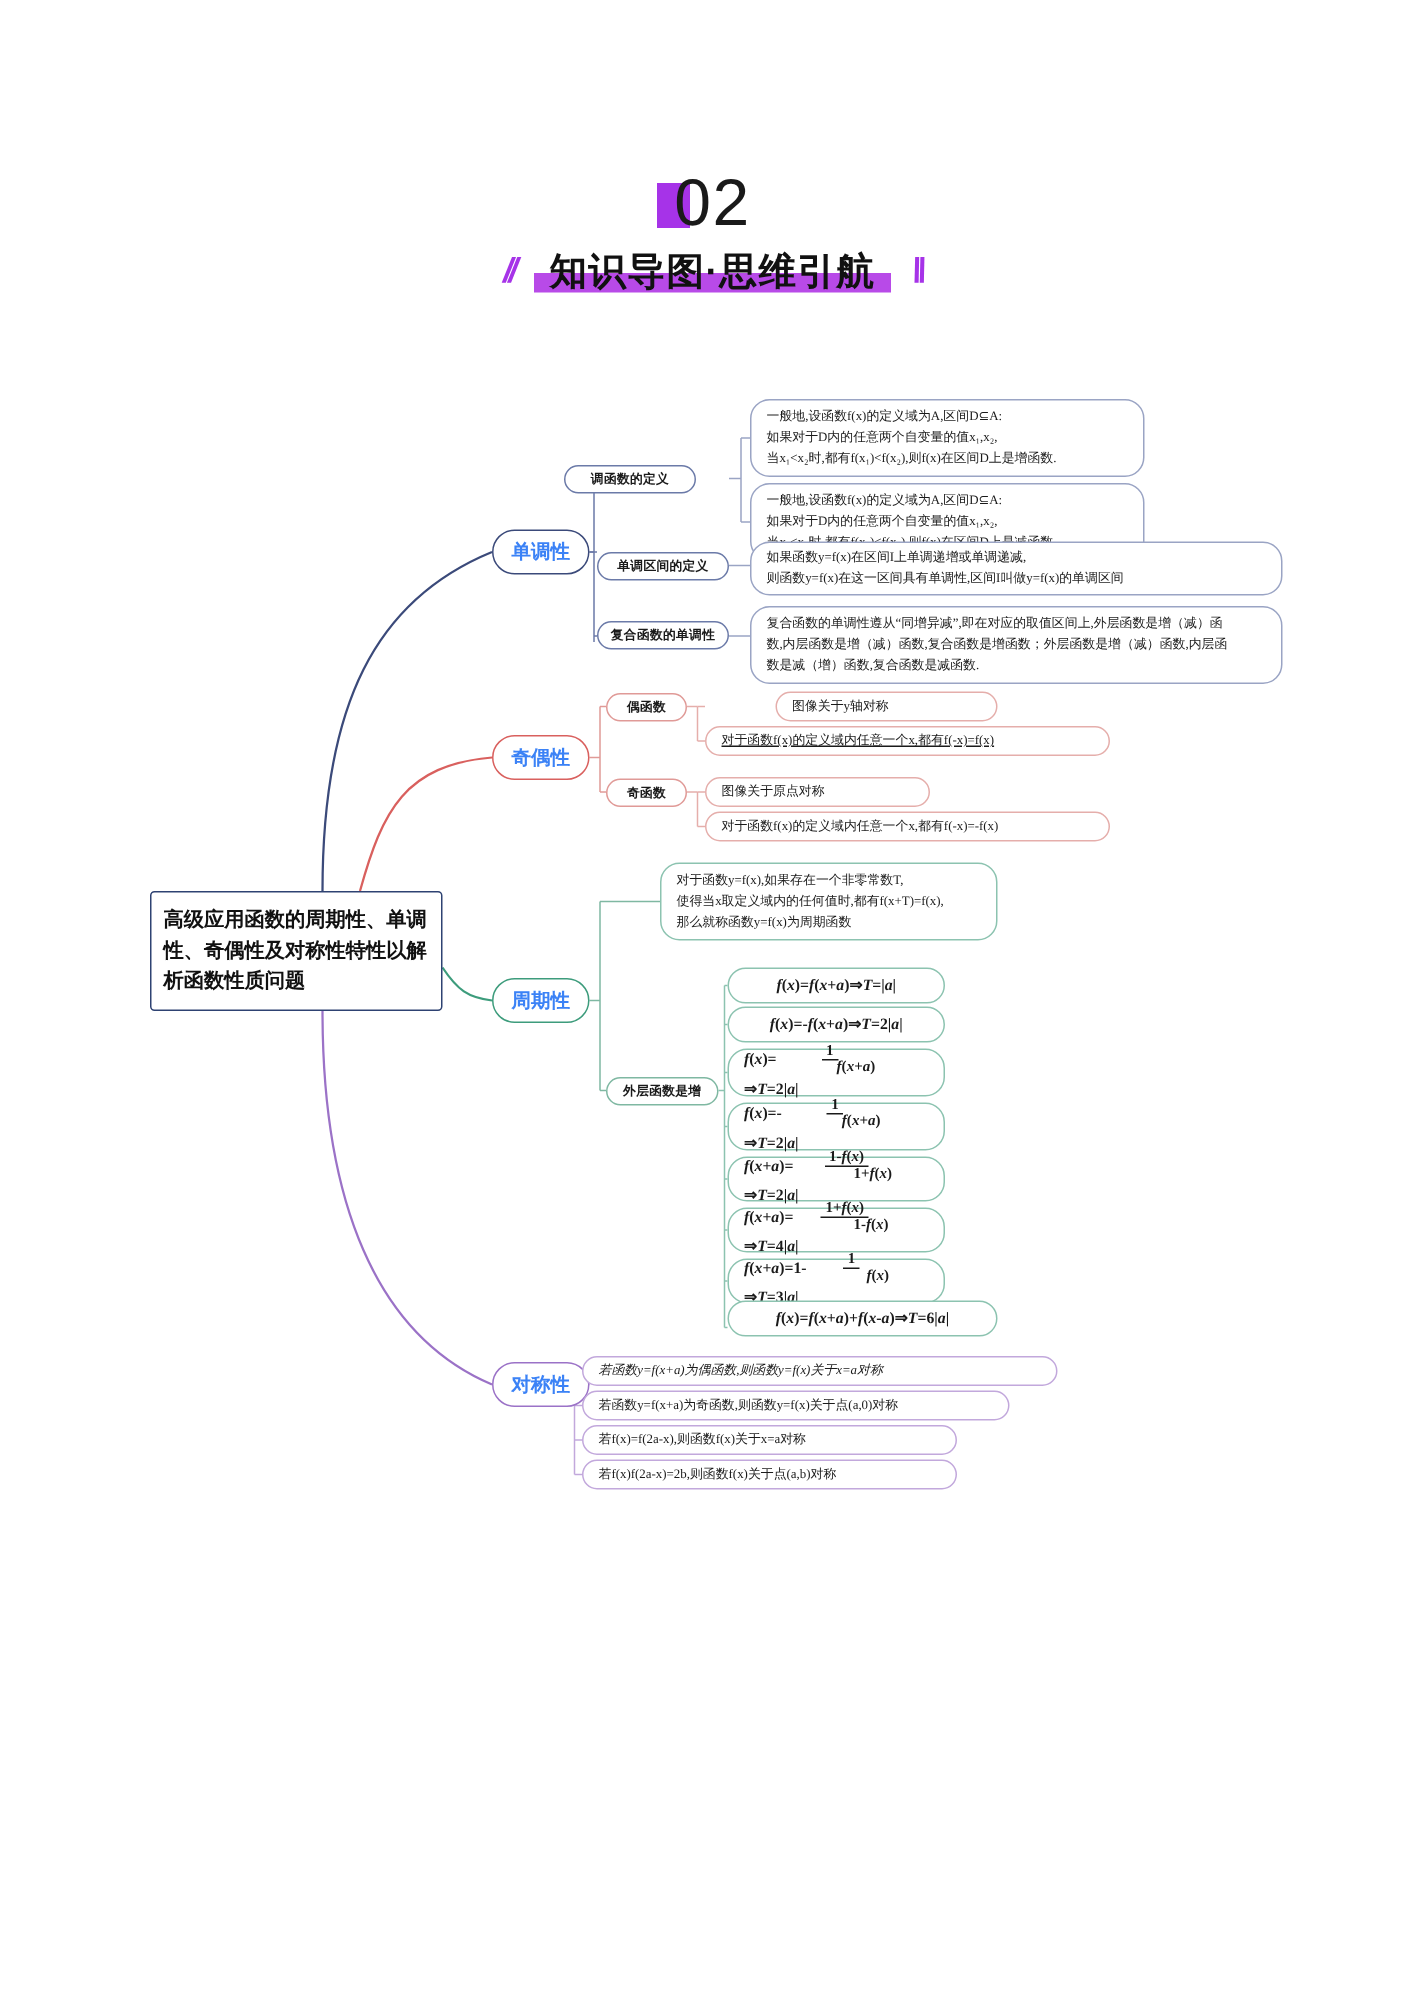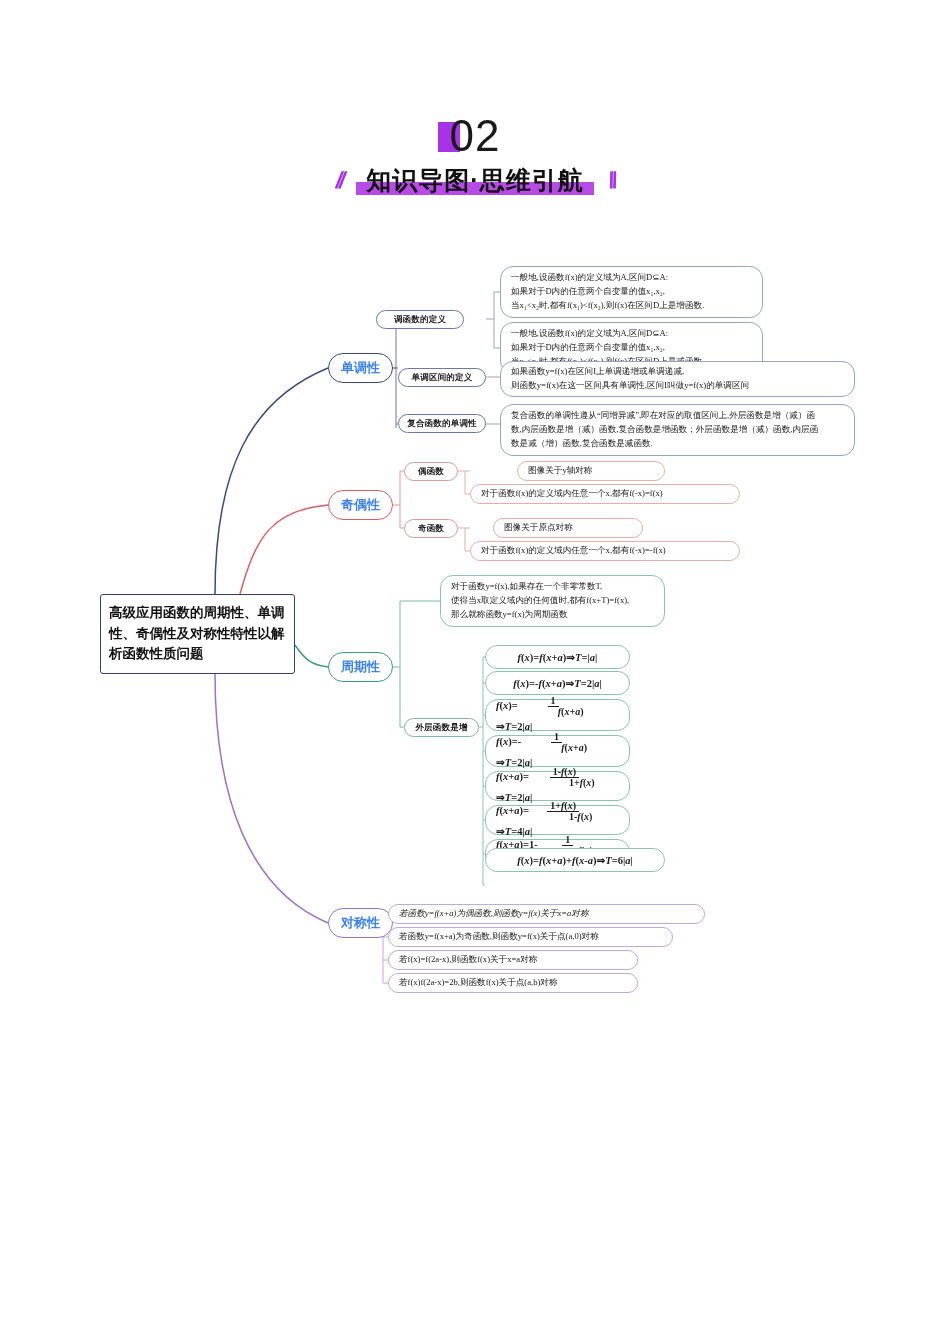--- a/index.html
+++ b/index.html
@@ -83,40 +83,40 @@
   .leaf-inner{width:100%;}
 
   
   .L-inc {left:500px;top:266px;width:263px;height:52px;}
   .L-dec {left:500px;top:322px;width:263px;height:52px;}
   .L-int {left:500px;top:361px;width:355px;height:36px;}
   .L-comp{left:500px;top:404px;width:355px;height:52px;}
 
   
   .P-1{left:470px;top:461px;width:148px;height:20px;margin-left:47px;}
-  .P-2{left:470px;top:484px;width:270px;height:20px;}
-  .P-3{left:493px;top:518px;width:150px;height:20px;}
+  .P-2{left:470px;top:484px;width:270px;height:20px;text-decoration:underline;}
+  .P-3{left:470px;top:518px;width:150px;height:20px;}
   .P-4{left:470px;top:541px;width:270px;height:20px;}
 
   
   .PR-def{left:440px;top:575px;width:225px;height:52px;
           font-size:8.6px;}
   .fml{
     left:485px;width:145px;height:24px;
     justify-content:center;
     font-family:"Liberation Serif",serif;font-size:10.5px;font-weight:700;
   }
   .f1{top:645px;}
   .f2{top:671px;}
   .f3{top:699px;height:32px;}
   .f4{top:735px;height:32px;}
   .f5{top:771px;height:30px;}
   .f6{top:805px;height:30px;}
   .f7{top:839px;height:30px;}
-  .f8{top:848px;height:24px;width:180px;}
+  .f8{top:867px;height:24px;width:180px;}
 
   
   .S-1{left:388px;top:904px;width:317px;height:20px;font-style:italic;}
   .S-2{left:388px;top:927px;width:285px;height:20px;}
   .S-3{left:388px;top:950px;width:250px;height:20px;}
   .S-4{left:388px;top:973px;width:250px;height:20px;}
 
   
   i.v{font-style:italic;}
   .frac{display:inline-flex;flex-direction:column;align-items:center;

